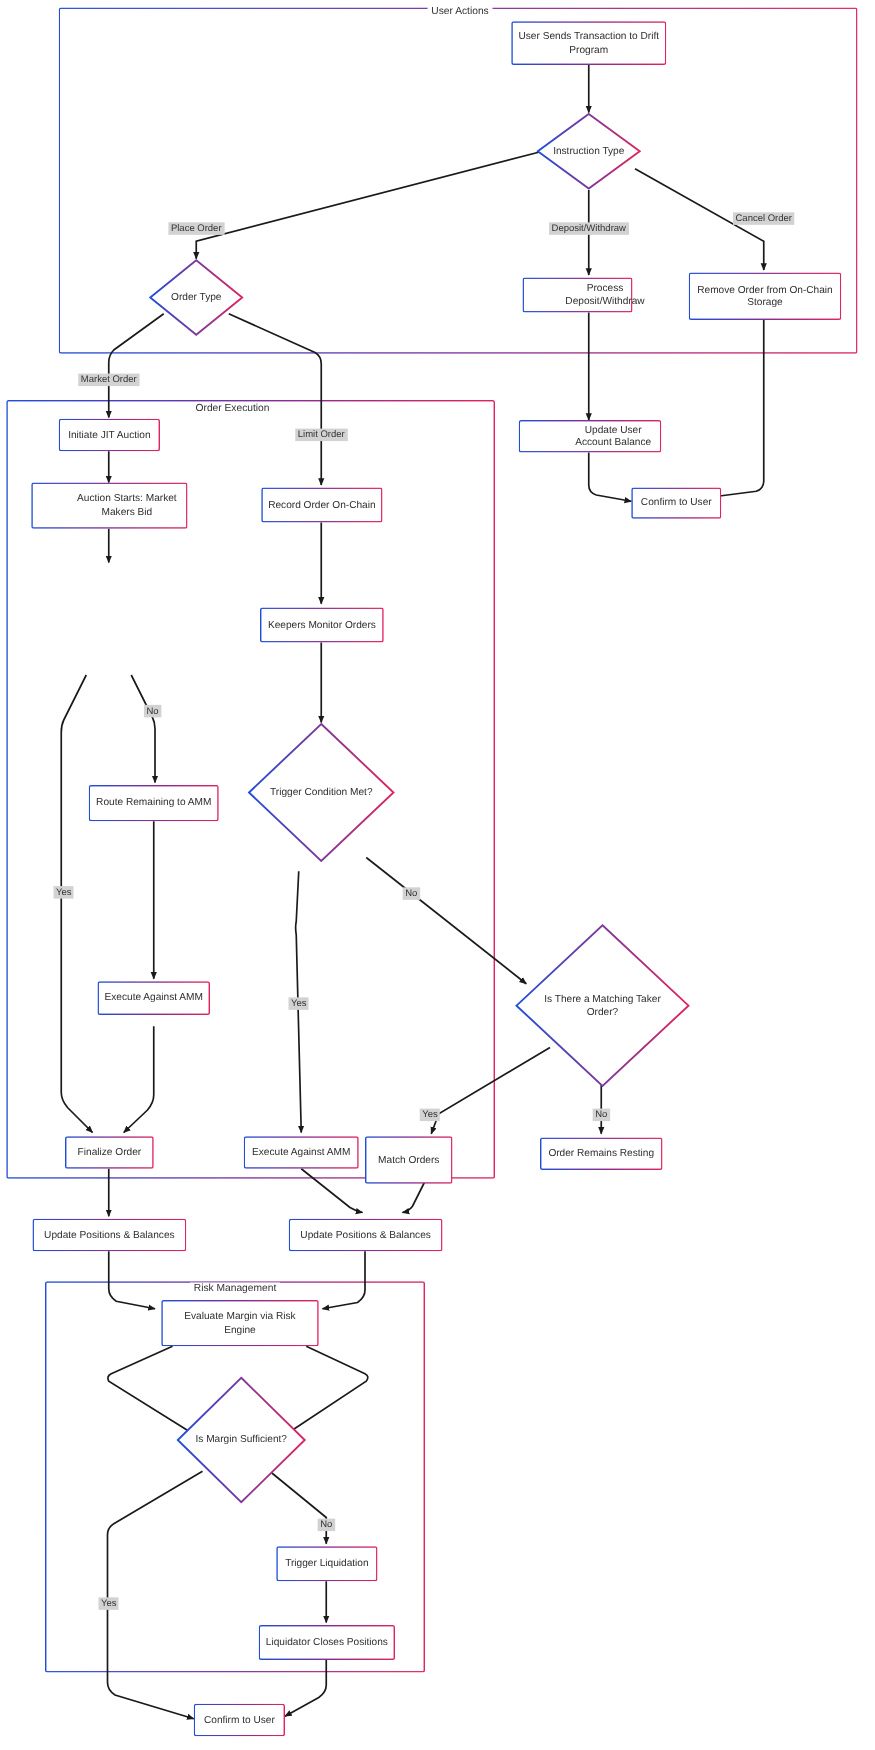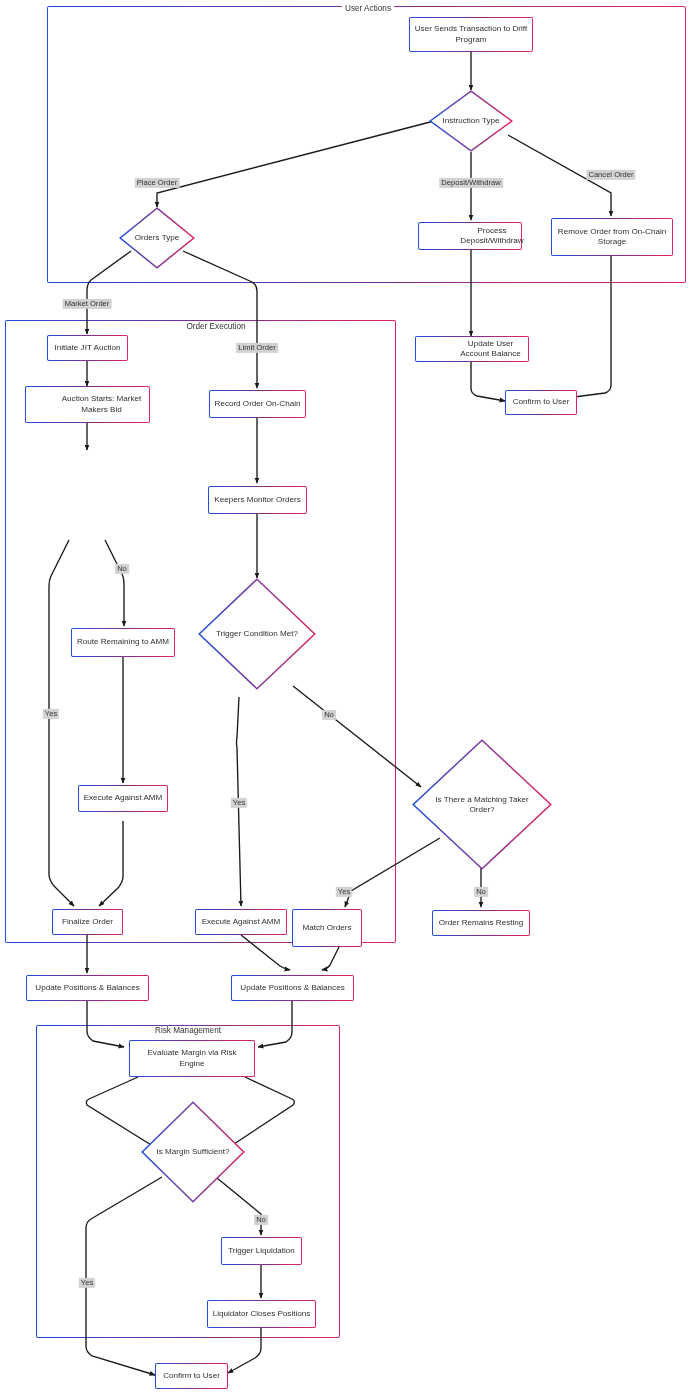--- a/index.html
+++ b/index.html
@@ -40,21 +40,21 @@
 </style>
 </head>
 <body>
 
 <div id="stage">
 
   <div class="subgraph" style="left:47px;top:6px;width:639px;height:277px;"></div>
   <div class="subgraph-label" style="left:368px;top:4px;">User Actions</div>
 
   <div class="subgraph" style="left:5px;top:320px;width:391px;height:623px;"></div>
-  <div class="subgraph-label" style="left:216px;top:322px;text-align:right;">Order Execution</div>
+  <div class="subgraph-label" style="left:186px;top:322px;text-align:right;">Order Execution</div>
 
   <div class="subgraph" style="left:36px;top:1025px;width:304px;height:313px;"></div>
   <div class="subgraph-label" style="left:188px;top:1026px;">Risk Management</div>
 
   <svg id="wires" viewBox="0 0 700 1400">
     <defs>
       <marker id="ah" markerWidth="7" markerHeight="7" refX="5.4" refY="3" orient="auto" markerUnits="userSpaceOnUse">
         <path d="M0,0.5 L6,3 L0,5.5 z" fill="#1a1a1a"></path>
       </marker>
     </defs>
@@ -123,21 +123,21 @@
       <path d="M261,1265 L261,1298"></path>
 
       <path d="M261,1328 L261,1348 Q261,1354 255,1358 L228,1373"></path>
     </g>
   </svg>
 
   <div class="node" style="left:409px;top:17px;width:124px;height:35px;">
     <span>User Sends Transaction to Drift Program</span>
   </div>
 
-  <div class="node" style="left:418px;top:222px;width:104px;height:28px;padding-left:44px;">
+  <div class="node" style="left:418px;top:222px;width:88px;height:28px;padding-left:44px;">
     <span>Process Deposit/Withdraw</span>
   </div>
 
   <div class="node" style="left:551px;top:218px;width:122px;height:38px;">
     <span>Remove Order from On-Chain Storage</span>
   </div>
 
   <div class="node" style="left:415px;top:336px;width:114px;height:26px;padding-left:37px;">
     <span>Update User Account Balance</span>
   </div>
@@ -220,21 +220,21 @@
         </defs>
       <polygon points="42,1.2 82.8,31 42,60.8 1.2,31" fill="#fff" stroke="url(#g1)" stroke-width="1.5"></polygon>
     </svg>
     <div class="dlabel">Instruction Type</div>
   </div>
 
   <div class="diamond" style="left:119px;top:207px;width:76px;height:62px;">
     <svg class="dshape" viewBox="0 0 76 62">
       <polygon points="38,1.2 74.8,31 38,60.8 1.2,31" fill="#fff" stroke="url(#g1)" stroke-width="1.5"></polygon>
     </svg>
-    <div class="dlabel">Orders Type</div>
+    <div class="dlabel">Order Type</div>
   </div>
 
 
   <div class="diamond" style="left:198px;top:578px;width:118px;height:112px;">
     <svg class="dshape" viewBox="0 0 118 112">
       <polygon points="59,1.2 116.8,56 59,110.8 1.2,56" fill="#fff" stroke="url(#g1)" stroke-width="1.5"></polygon>
     </svg>
     <div class="dlabel">Trigger Condition Met?</div>
   </div>
 

